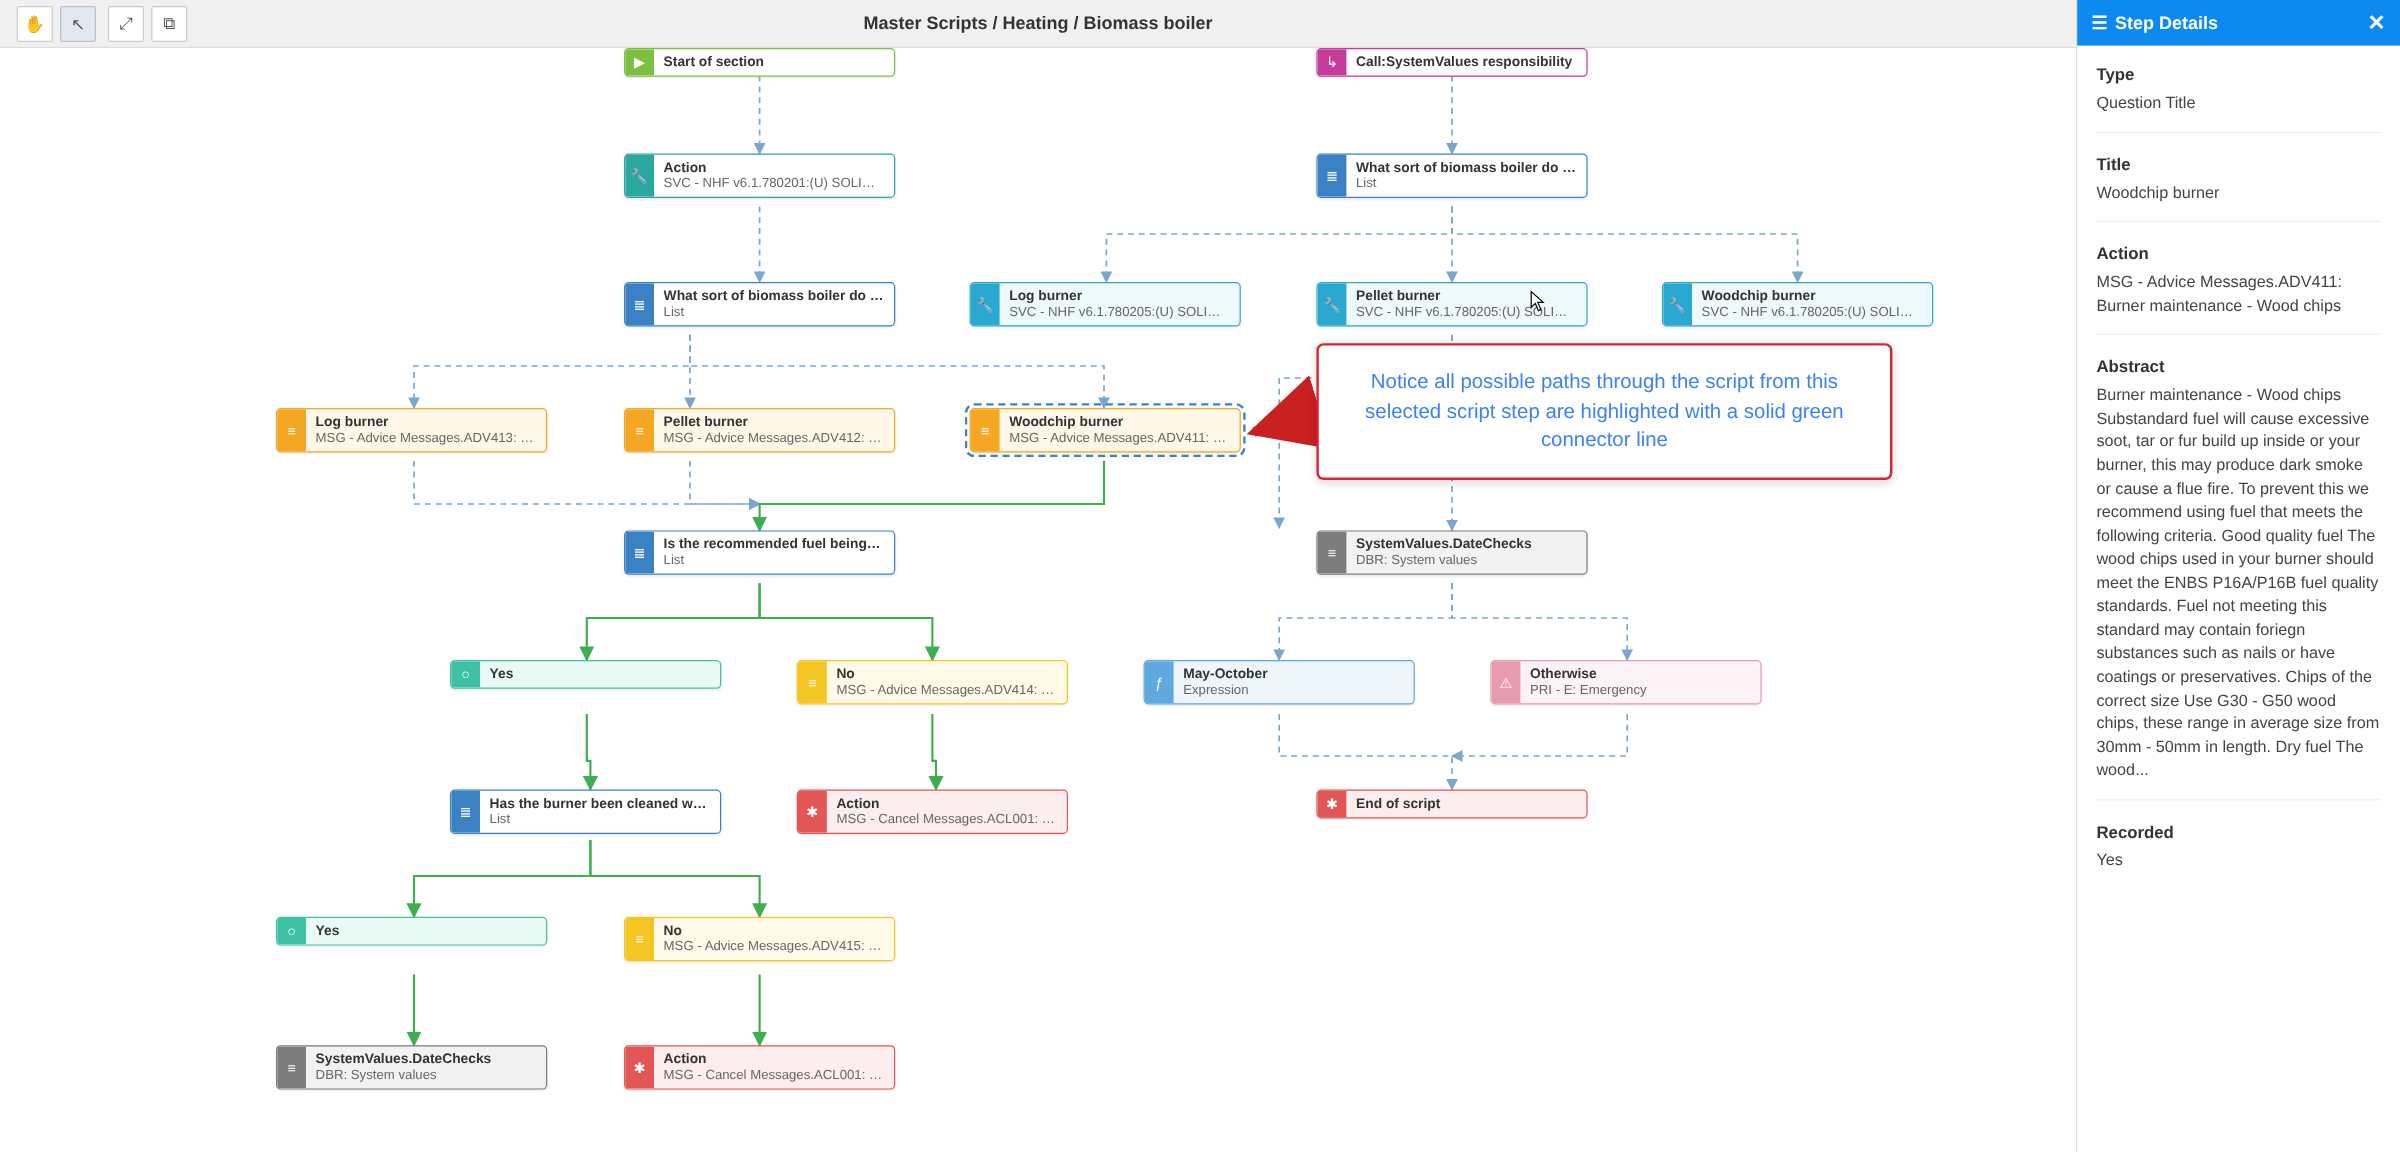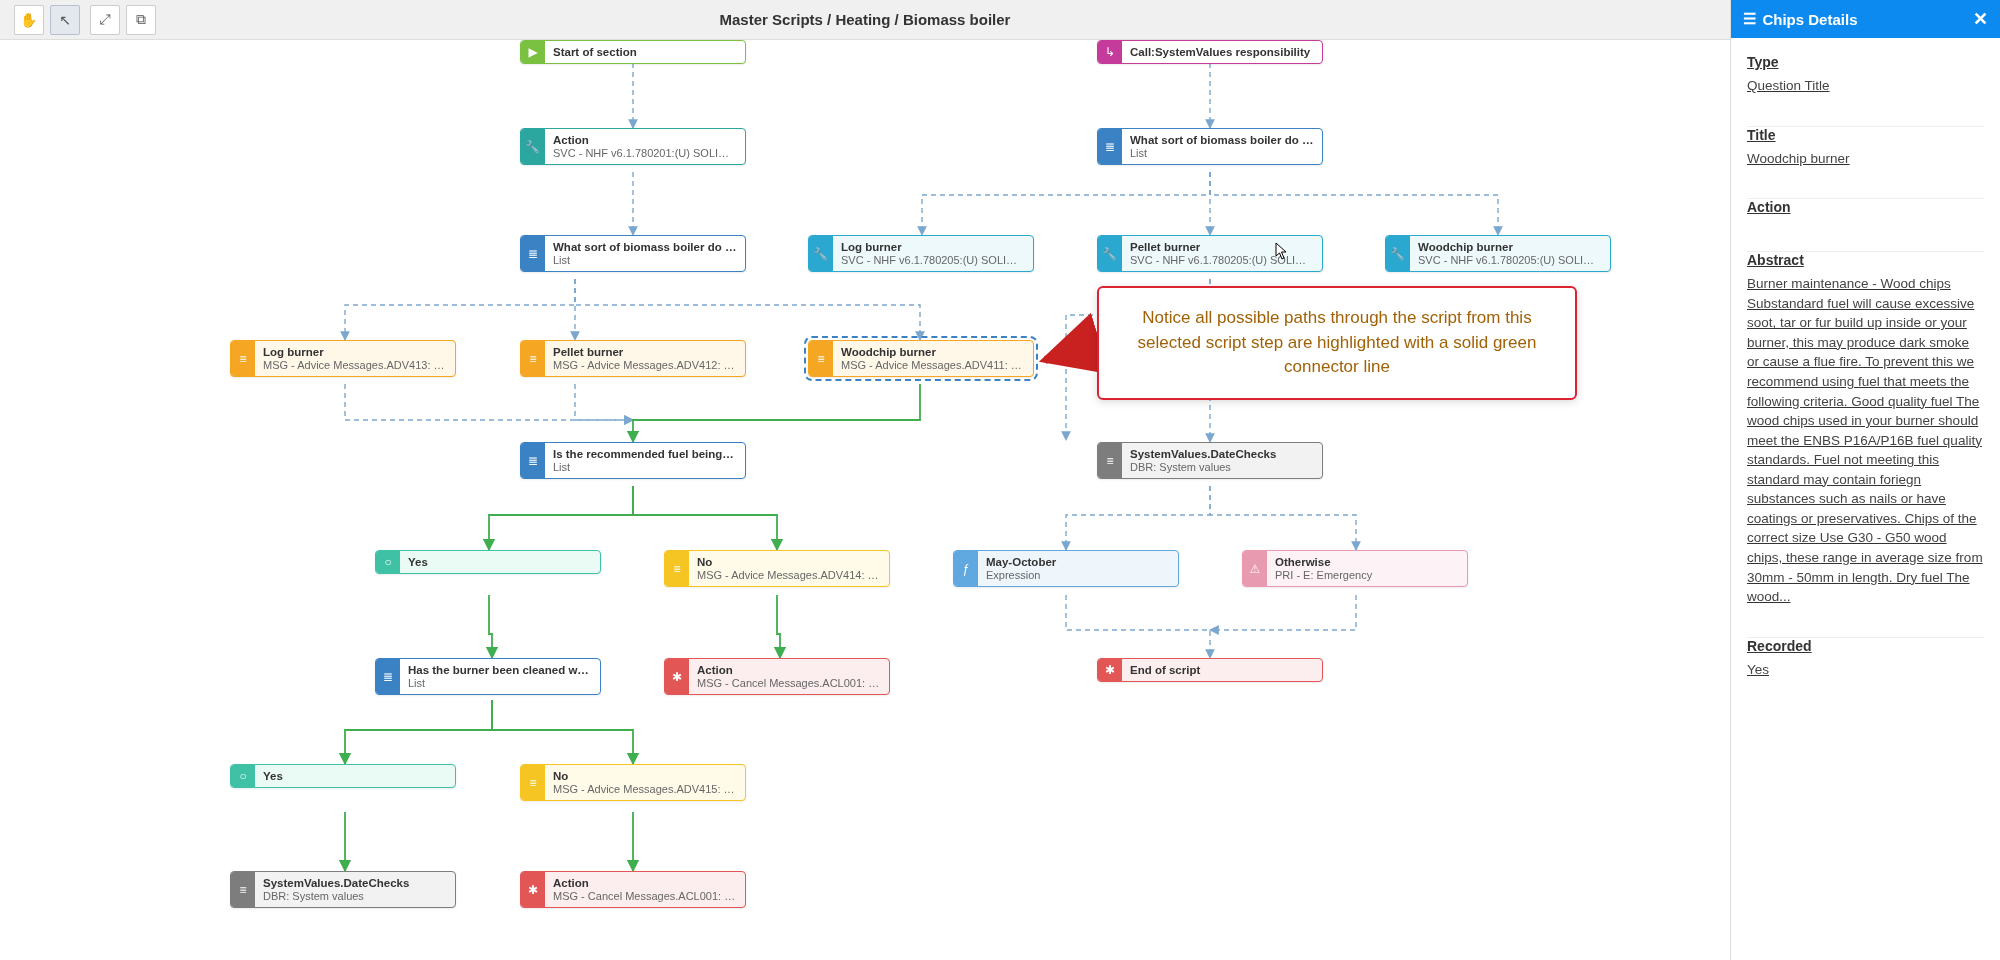--- a/index.html
+++ b/index.html
@@ -45,30 +45,30 @@
   .c-rose   { border-color: #e89ab0; } .c-rose   .icon { background:#e89ab0; } .c-rose   { background:#fdf2f5; }
   .c-gray   { border-color: #7d7d7d; } .c-gray   .icon { background:#7d7d7d; } .c-gray   { background:#f2f2f2; }
   .c-skyblue{ border-color: #5fa8e0; } .c-skyblue .icon{ background:#5fa8e0; } .c-skyblue{ background:#eef6fc; }
   .c-magenta{ border-color: #c43b9b; } .c-magenta .icon{ background:#c43b9b; }
 
   .node.selected { outline: 2px dashed #3b82c4; outline-offset: 2px; }
 
   
   .callout { position: absolute; background: #fff; border: 2px solid #d23; border-radius: 6px;
              box-shadow: 0 2px 8px rgba(0,0,0,.15); padding: 18px 22px; font-size: 17px;
-             color: #a16207; text-align: center; line-height: 1.45; }
+             color: #3b82f6; text-align: center; line-height: 1.45; }
 
   
   .panel { position: absolute; right: 0; top: 0; width: 270px; height: 960px;
            background: #fff; border-left: 1px solid #ddd; display: flex; flex-direction: column; }
   .panel-head { background: #0d8af0; color: #fff; display: flex; align-items: center;
                 padding: 8px 12px; font-size: 15px; font-weight: 600; }
   .panel-head .x { margin-left: auto; cursor: pointer; font-size: 18px; }
   .panel-body { padding: 16px 16px 0 16px; overflow-y: auto; font-size: 13.5px; color: #333; }
-  .field { border-bottom: 1px solid #eee; padding-bottom: 30px; text-decoration: underline; }
+  .field { margin-bottom: 18px; border-bottom: 1px solid #eee; padding-bottom: 14px; }
   .field.last { border-bottom: none; }
   .field-label { font-weight: 600; margin-bottom: 6px; font-size: 14px; }
   .field-val { color: #444; line-height: 1.45; }
 
   
   .cursor { position: absolute; width: 14px; height: 18px; pointer-events:none; }
 </style>
 </head>
 <body>
 
@@ -318,34 +318,35 @@
   <div class="callout" style="left:1097px; top:246px; width:480px;">Notice all possible paths through the script from this selected script step are highlighted with a solid green connector line</div>
 
   <svg class="cursor" style="left:1275px; top:202px;" viewBox="0 0 14 18">
     <path d="M1 1 L1 14 L4.5 11 L7 17 L9 16 L6.5 10 L11 10 Z" fill="#fff" stroke="#000" stroke-width="1"></path>
   </svg>
 </div>
 
 <div class="panel">
   <div class="panel-head">
     <span style="margin-right:6px;">☰</span>
-    <span>Chips Details</span>
+    <span>Step Details</span>
     <span class="x">✕</span>
   </div>
   <div class="panel-body">
     <div class="field">
       <div class="field-label">Type</div>
       <div class="field-val">Question Title</div>
     </div>
     <div class="field">
       <div class="field-label">Title</div>
       <div class="field-val">Woodchip burner</div>
     </div>
     <div class="field">
       <div class="field-label">Action</div>
+      <div class="field-val">MSG - Advice Messages.ADV411: Burner maintenance - Wood chips</div>
     </div>
     <div class="field">
       <div class="field-label">Abstract</div>
       <div class="field-val">Burner maintenance - Wood chips Substandard fuel will cause excessive soot, tar or fur build up inside or your burner, this may produce dark smoke or cause a flue fire. To prevent this we recommend using fuel that meets the following criteria. Good quality fuel The wood chips used in your burner should meet the ENBS P16A/P16B fuel quality standards. Fuel not meeting this standard may contain foriegn substances such as nails or have coatings or preservatives. Chips of the correct size Use G30 - G50 wood chips, these range in average size from 30mm - 50mm in length. Dry fuel The wood...</div>
     </div>
     <div class="field last">
       <div class="field-label">Recorded</div>
       <div class="field-val">Yes</div>
     </div>
   </div>

